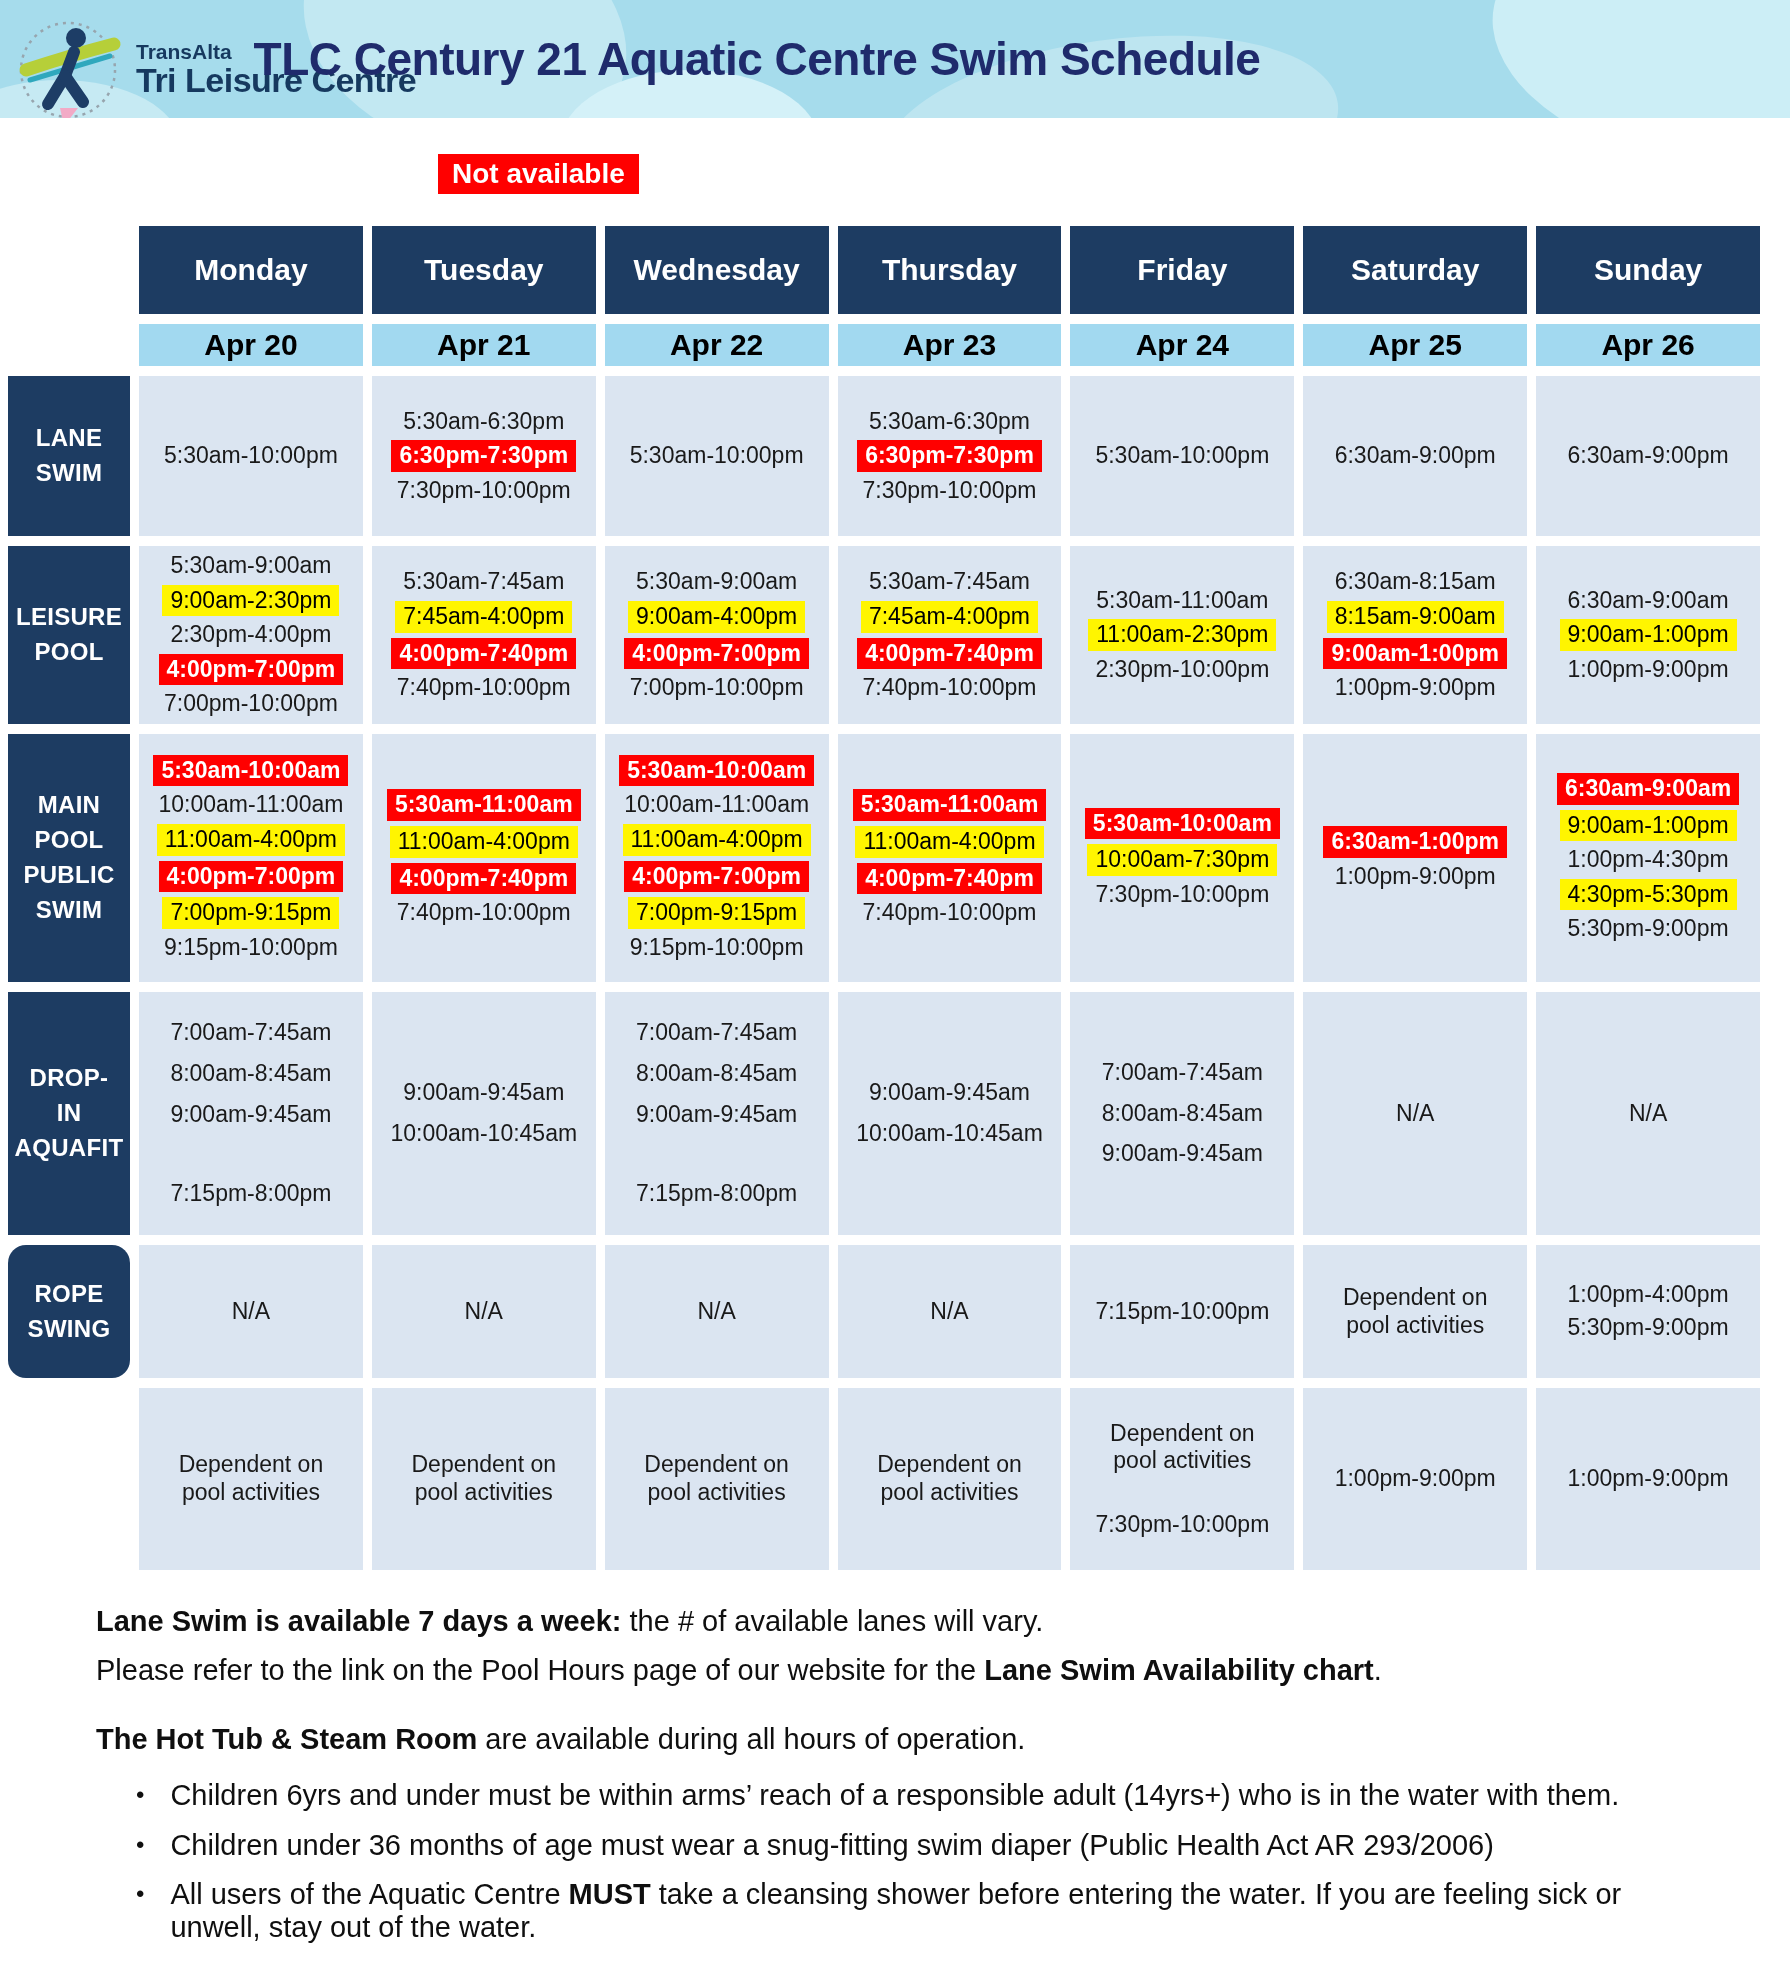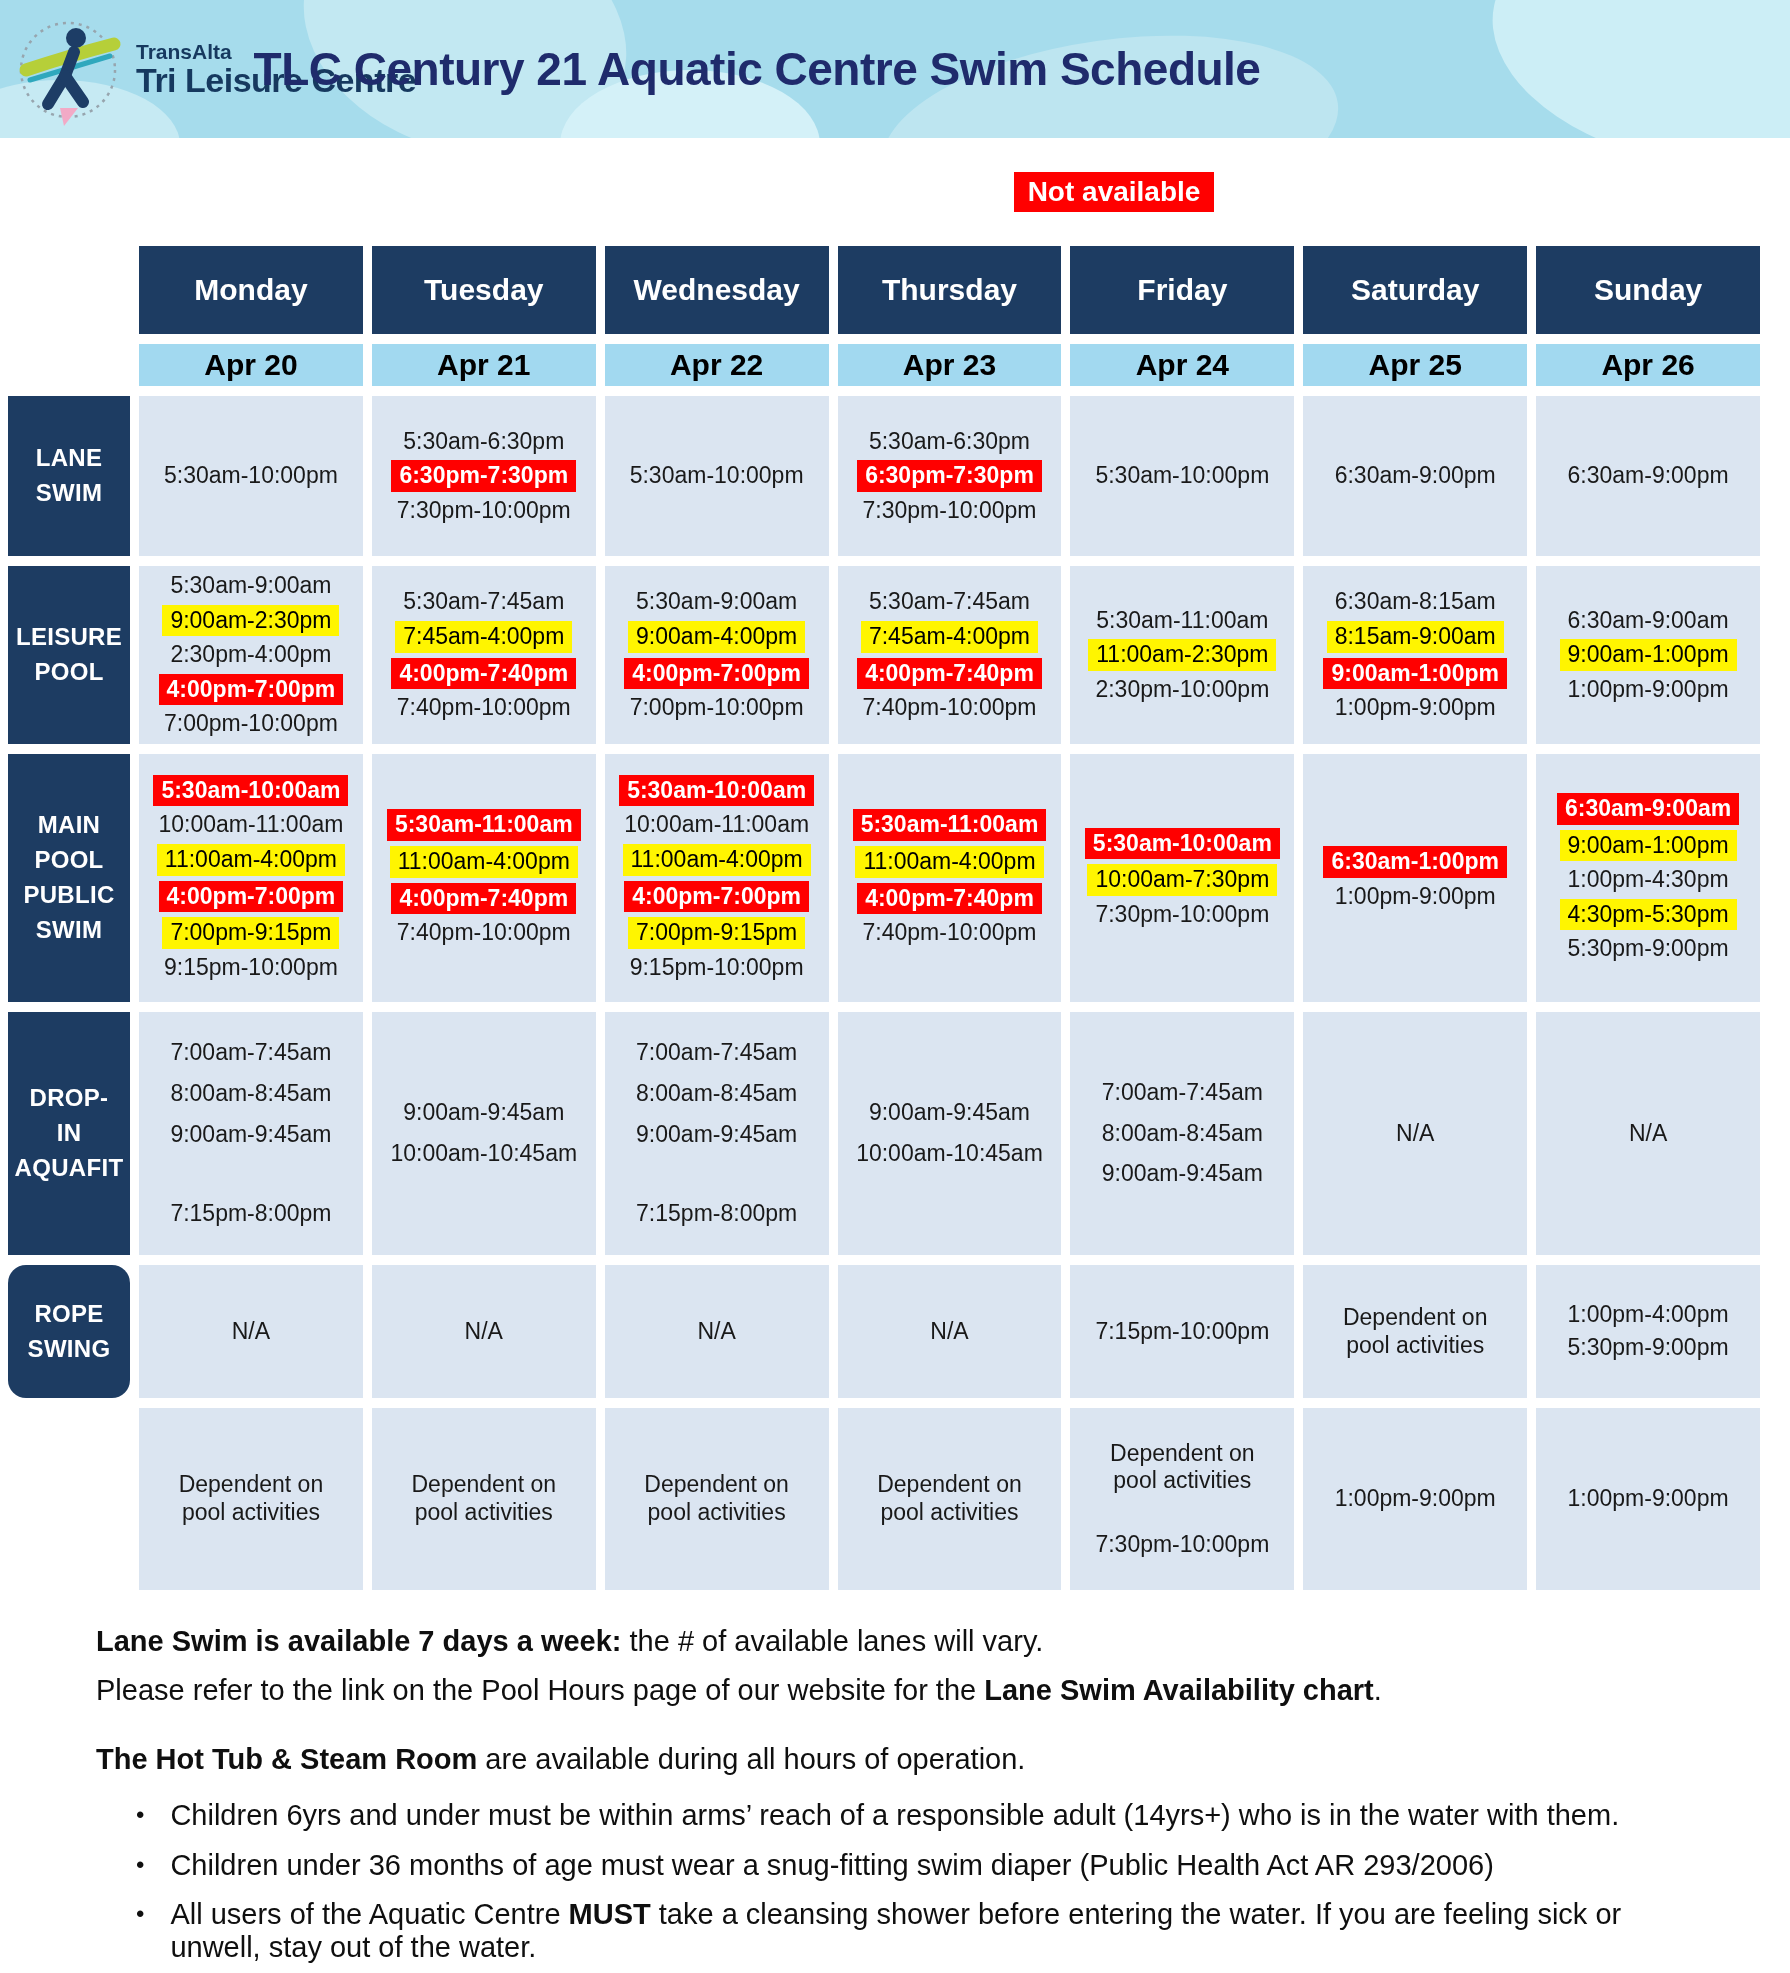--- a/index.html
+++ b/index.html
@@ -2,38 +2,38 @@
 <html><head>
 <meta charset="utf-8">
 <style>
   * { box-sizing: border-box; margin: 0; padding: 0; }
   html,body { width: 1790px; }
   body {
     height: 1973px; background: #ffffff; position: relative; overflow: hidden;
     font-family: "Liberation Sans", sans-serif; color: #111;
   }
   
-  .header { position: relative; height: 138px; background: #a6dcec; overflow: hidden; }
+  .header { position: relative; height: 118px; background: #a6dcec; overflow: hidden; }
   .blob { position: absolute; border-radius: 50%; }
   .b1 { left: 300px; top: -90px; width: 330px; height: 240px; background: #c2e8f2; transform: rotate(18deg); }
   .b2 { left: 880px; top: 40px; width: 460px; height: 190px; background: #bde5f0; transform: rotate(-8deg); }
   .b3 { right: -80px; top: -70px; width: 380px; height: 230px; background: #cceef6; transform: rotate(12deg); }
   .b4 { left: 560px; top: 70px; width: 260px; height: 150px; background: #d4f1f8; }
   .b5 { left: -60px; top: 80px; width: 240px; height: 130px; background: #c6eaf3; }
   .logo { position: absolute; left: 16px; top: 14px; display: flex; align-items: center; gap: 8px; z-index: 3; }
   .logo svg { width: 112px; height: 112px; }
   .brand-top { font-size: 21px; font-weight: bold; color: #16395f; line-height: 1.05; }
   .brand-bottom { font-size: 34px; font-weight: bold; color: #16395f; line-height: 1.05; letter-spacing: -0.5px; }
   .title {
     position: absolute; left: 252px; top: 50%; transform: translateY(-50%);
     width: 1010px; text-align: center; z-index: 3;
     font-size: 46px; font-weight: bold; color: #1f2b6c; letter-spacing: -0.5px;
   }
   
-  .legend { display: flex; align-items: center; gap: 176px; margin: 34px 0 30px 438px; height: 44px; flex-direction: column; }
+  .legend { display: flex; align-items: center; gap: 176px; margin: 34px 0 30px 438px; height: 44px; }
   .chip-not { background: #ff0000; color: #fff; font-weight: bold; font-size: 28px; padding: 4px 14px; }
   .chip-shared { background: #fff500; color: #000; font-weight: bold; font-size: 28px; padding: 4px 14px; }
   
   .grid {
     margin: 16px 30px 0 8px; display: grid;
     grid-template-columns: 122px repeat(7, 1fr);
     grid-template-rows: 88px 42px 160px 178px 248px 243px 133px 182px;
     gap: 10px 9px;
   }
   .corner { background: transparent; }

